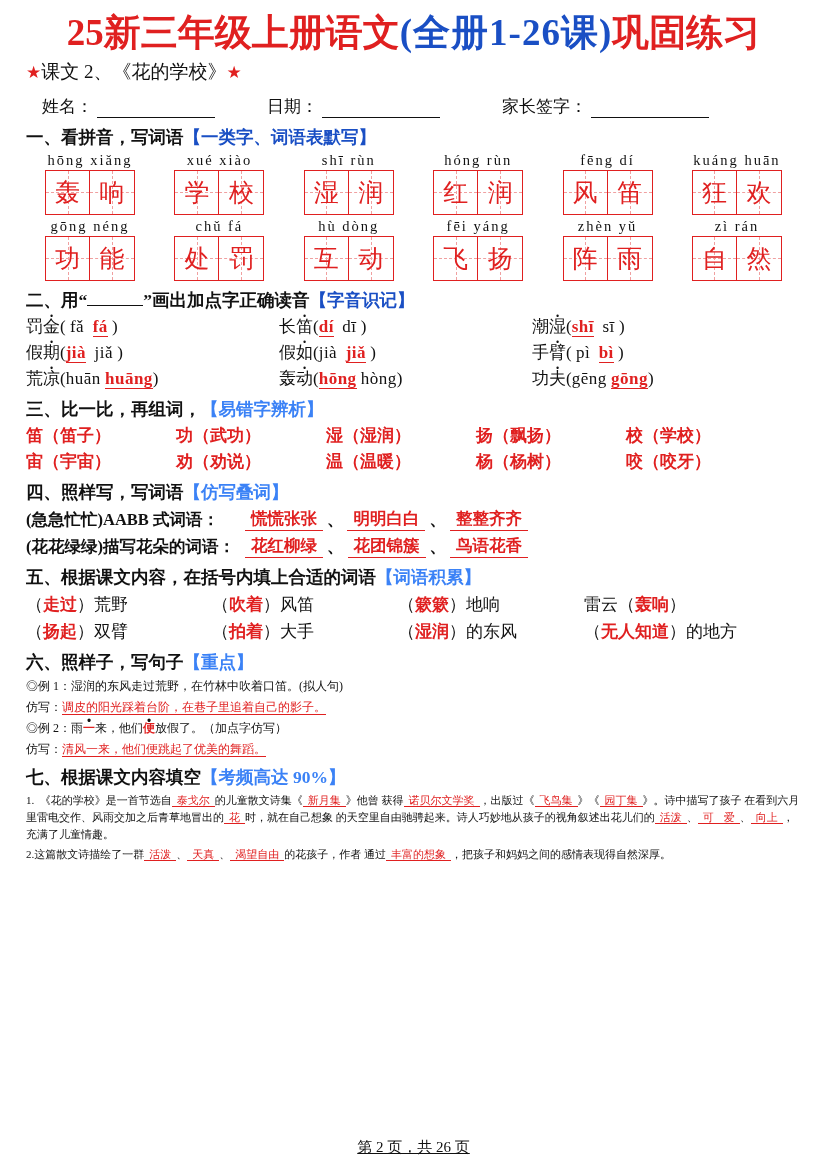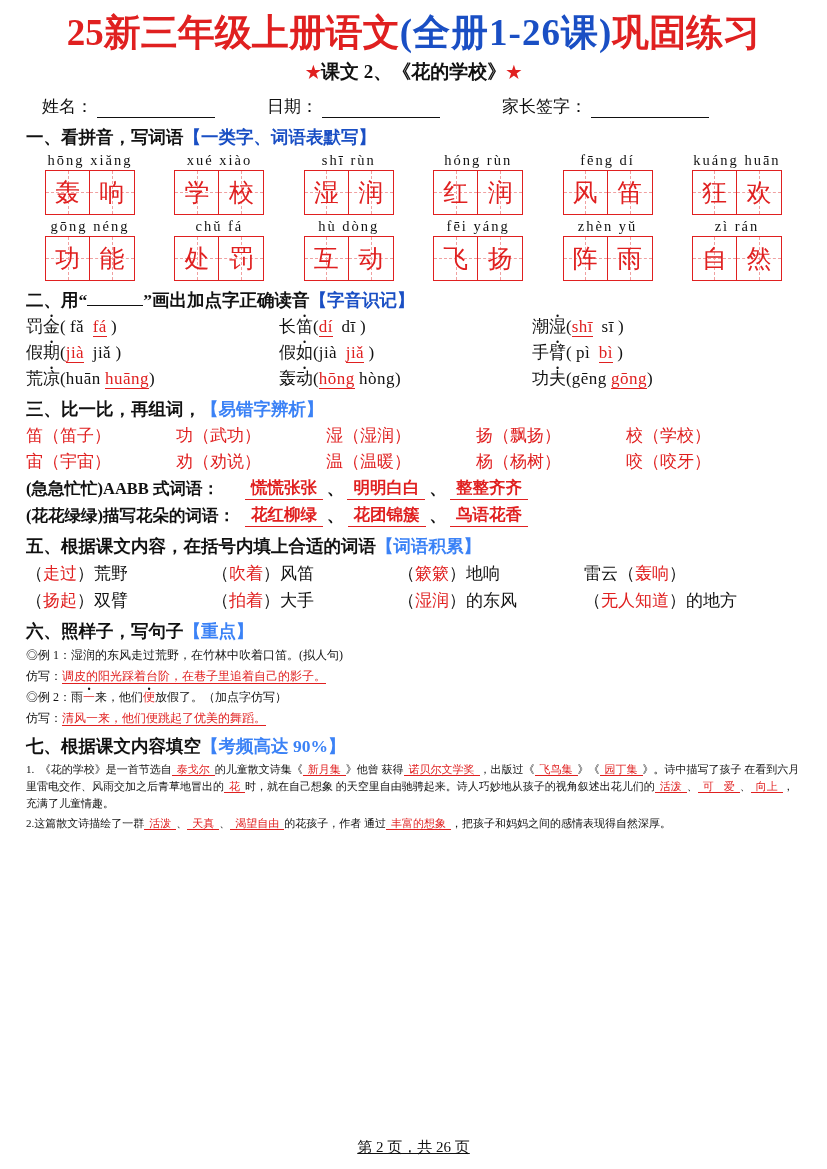--- a/index.html
+++ b/index.html
@@ -29,25 +29,25 @@
     font-size: 37px;
     font-weight: bold;
     letter-spacing: 1px;
   }
   .t-red {
     color: #e02020;
     font-size: 37px;
     font-weight: bold;
   }
   .subtitle {
-    text-align: center;
+    text-align: left;
     margin-top: 6px;
     font-size: 19px;
     color: #111;
-    font-weight: bold;
+    font-weight: normal;
   }
   .star { color: #e02020; font-size: 17px; }
   
   .info-line {
     display: flex;
     margin-top: 10px;
     font-size: 17px;
     padding: 0 16px;
   }
   .info-item { display: flex; align-items: flex-end; }
@@ -117,21 +117,21 @@
     border-top: 1px dashed #f0a0a0;
   }
   .tian::after {
     content: "";
     position: absolute;
     top: 0; bottom: 0; left: 50%;
     border-left: 1px dashed #f0a0a0;
   }
   .tian span { position: relative; z-index: 2; }
   .u { border-bottom: 1px solid #e02020; }
-  .red { color: #e02020; }
+  .red { color: #e02020; font-weight: bold; }
   .blue { color: #1a4fc4; }
   .dot { position: relative; }
   .dot::after {
     content: "·";
     position: absolute;
     left: 50%;
     transform: translateX(-50%);
     top: -11px;
     font-size: 20px;
     color: #111;
@@ -374,20 +374,23 @@
     <div class="s3cell"><span>校</span>（<span>学校</span>）</div>
   </div>
   <div class="s3row red">
     <div class="s3cell"><span>宙</span>（<span>宇宙</span>）</div>
     <div class="s3cell"><span>劝</span>（<span>劝说</span>）</div>
     <div class="s3cell"><span>温</span>（<span>温暖</span>）</div>
     <div class="s3cell"><span>杨</span>（<span>杨树</span>）</div>
     <div class="s3cell"><span>咬</span>（<span>咬牙</span>）</div>
   </div>
 
+  <div class="sec">
+    <span>四、</span><span>照样写，写词语</span><span class="red">【仿写叠词】</span>
+  </div>
 
   <div class="s4row">
     <span>(急急忙忙)AABB 式词语：</span>
     <span style="width:26px;display:inline-block;"></span>
     <span class="ans-u">慌慌张张</span>
     <span style="padding:0 4px;">、</span>
     <span class="ans-u">明明白白</span>
     <span style="padding:0 4px;">、</span>
     <span class="ans-u">整整齐齐</span>
   </div>

